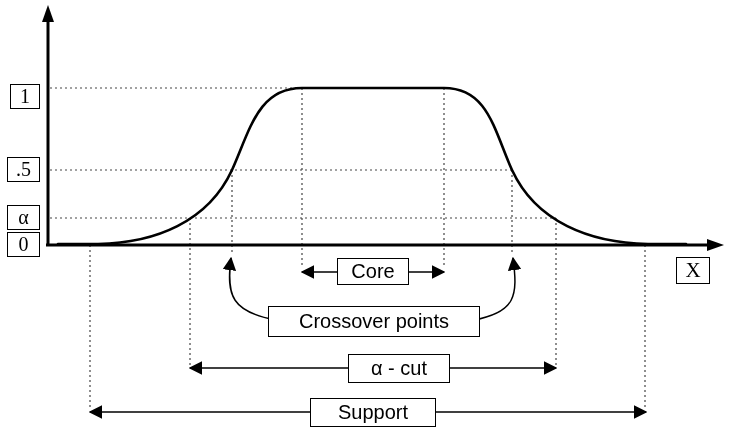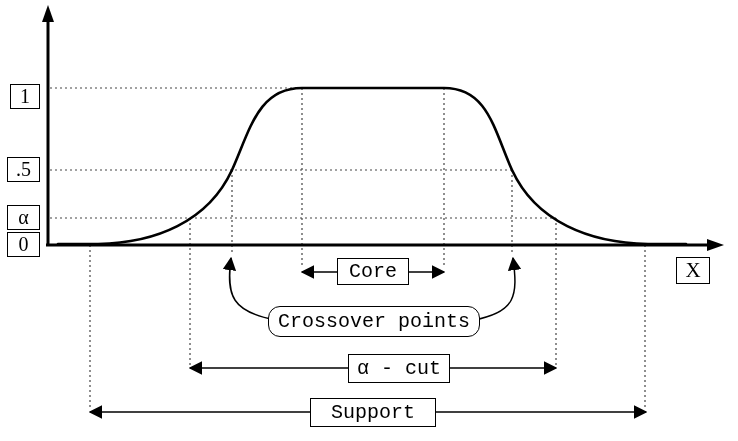--- a/index.html
+++ b/index.html
@@ -16,21 +16,21 @@
     position: absolute;
     border: 1px solid #000;
     background: #ffffff;
     display: flex;
     align-items: center;
     justify-content: center;
     box-sizing: border-box;
     color: #000;
   }
   .axis-label { font-size: 20px; font-family: "Liberation Serif", serif; }
-  .ann { font-size: 20px; font-family: Liberation Mono, monospace; }
+  .ann { font-size: 20px; font-family: Liberation Sans, sans-serif; }
 </style>
 </head>
 <body>
 
 <div class="canvas">
 
   <svg width="738" height="441" viewBox="0 0 738 441">
     <defs>
       <marker id="ah" viewBox="0 0 10 10" refX="9" refY="5" markerWidth="9" markerHeight="9" orient="auto-start-reverse">
         <path d="M0,0 L10,5 L0,10 z" fill="#000"></path>
@@ -78,17 +78,17 @@
   </svg>
 
   <div class="box axis-label" style="left:10px; top:84px; width:30px; height:25px;">1</div>
   <div class="box axis-label" style="left:7px; top:157px; width:33px; height:25px;">.5</div>
   <div class="box axis-label" style="left:7px; top:205px; width:33px; height:25px;">α</div>
   <div class="box axis-label" style="left:7px; top:232px; width:33px; height:25px;">0</div>
 
   <div class="box axis-label" style="left:676px; top:257px; width:34px; height:27px; font-size:21px;">X</div>
 
   <div class="box ann" style="left:337px; top:258px; width:72px; height:27px;">Core</div>
-  <div class="box ann" style="left:268px; top:306px; width:212px; height:31px;border-radius:12px;">Crossover points</div>
+  <div class="box ann" style="left:268px; top:306px; width:212px; height:31px;">Crossover points</div>
   <div class="box ann" style="left:348px; top:354px; width:102px; height:29px;">α - cut</div>
   <div class="box ann" style="left:310px; top:398px; width:126px; height:29px;text-align:center;">Support</div>
 
 </div>
 
 </body></html>

